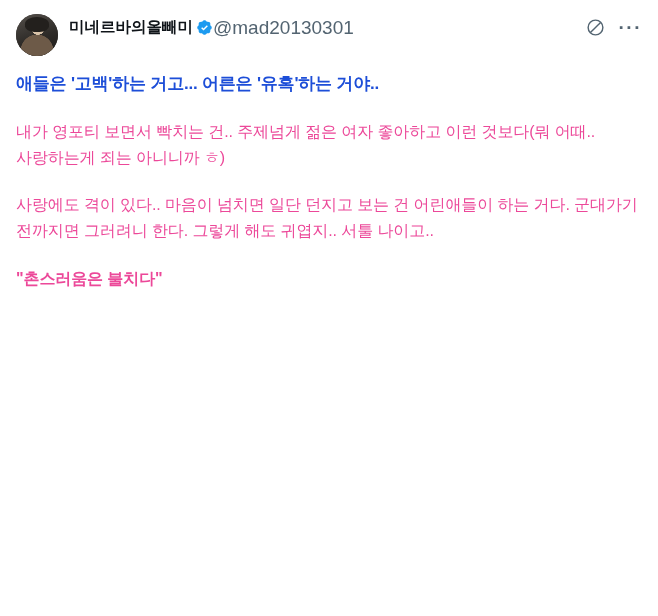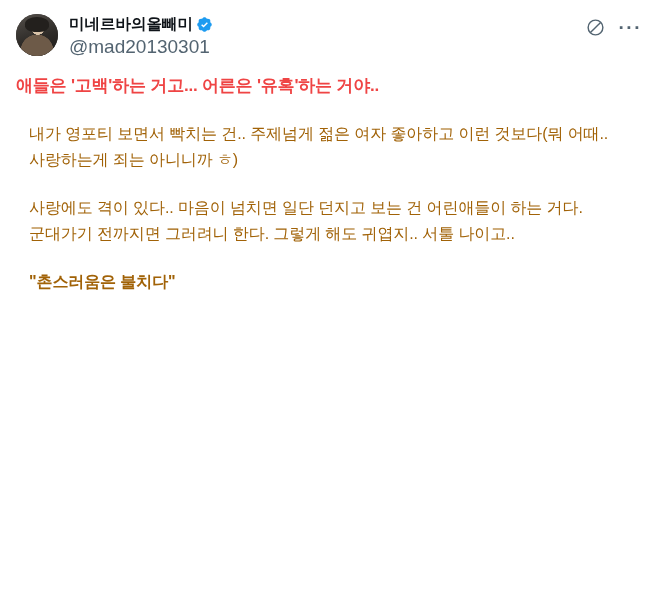--- a/index.html
+++ b/index.html
@@ -46,21 +46,21 @@
     position: absolute;
     left: 22%;
     top: 8%;
     width: 56%;
     height: 34%;
     border-radius: 50% 50% 40% 40%;
     background: #23201d;
   }
   .names {
     display: flex;
-    flex-direction: column;
+    flex-direction: row;
     justify-content: center;
     min-width: 0;
     padding-top: 1px;
   }
   .name-row {
     display: flex;
     align-items: center;
     gap: 3px;
     line-height: 1.2;
   }
@@ -107,30 +107,30 @@
     color: #536471;
     font-weight: bold;
   }
   .post-body {
     padding: 0 0 0 0;
     margin-top: 16px;
   }
   .headline {
     font-size: 17px;
     font-weight: bold;
-    color: #ef4444;
+    color: #1d4ed8;
     line-height: 1.45;
     margin: 0 0 22px 0;
     letter-spacing: -0.2px;
   }
   .para {
     font-size: 16px;
     line-height: 1.62;
-    color: #a16207;
-    margin: 0 0 22px 13px;
+    color: #ec4899;
+    margin: 0 0 22px 0;
     letter-spacing: -0.1px;
     word-break: keep-all;
   }
   .para.bold {
     font-weight: bold;
   }
   .para:last-child { margin-bottom: 0; }
 </style>
 </head>
 <body>

